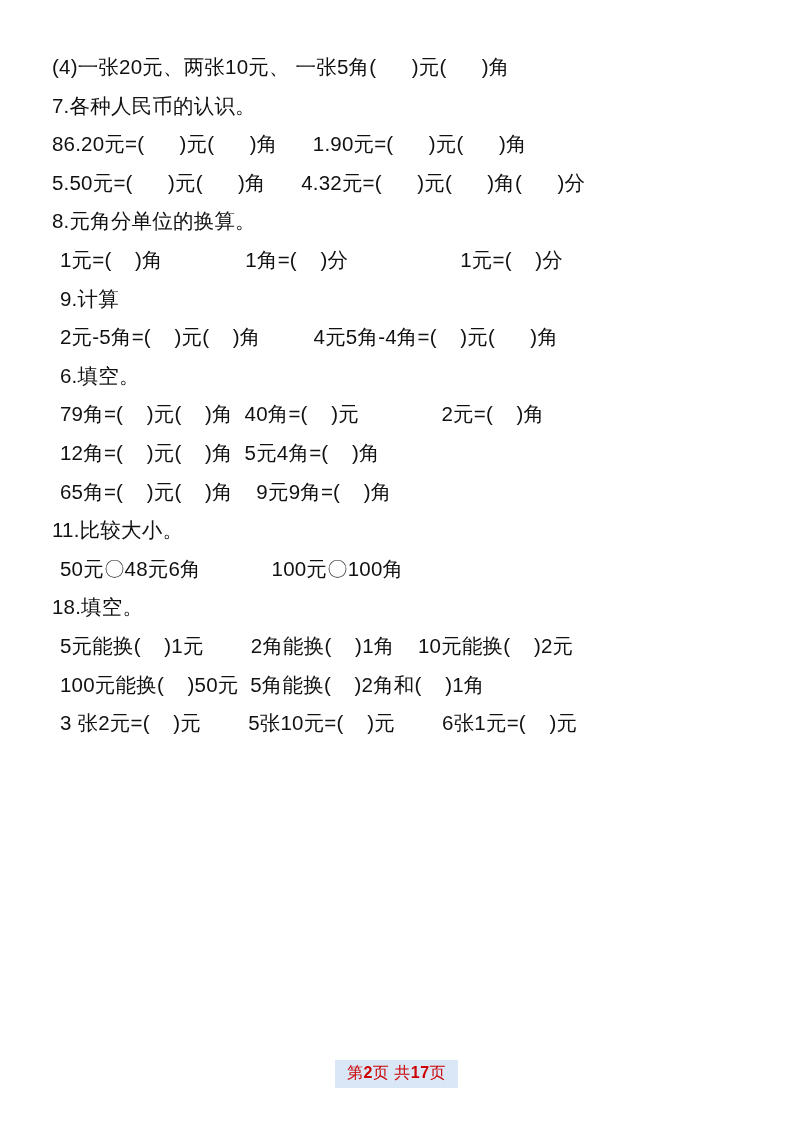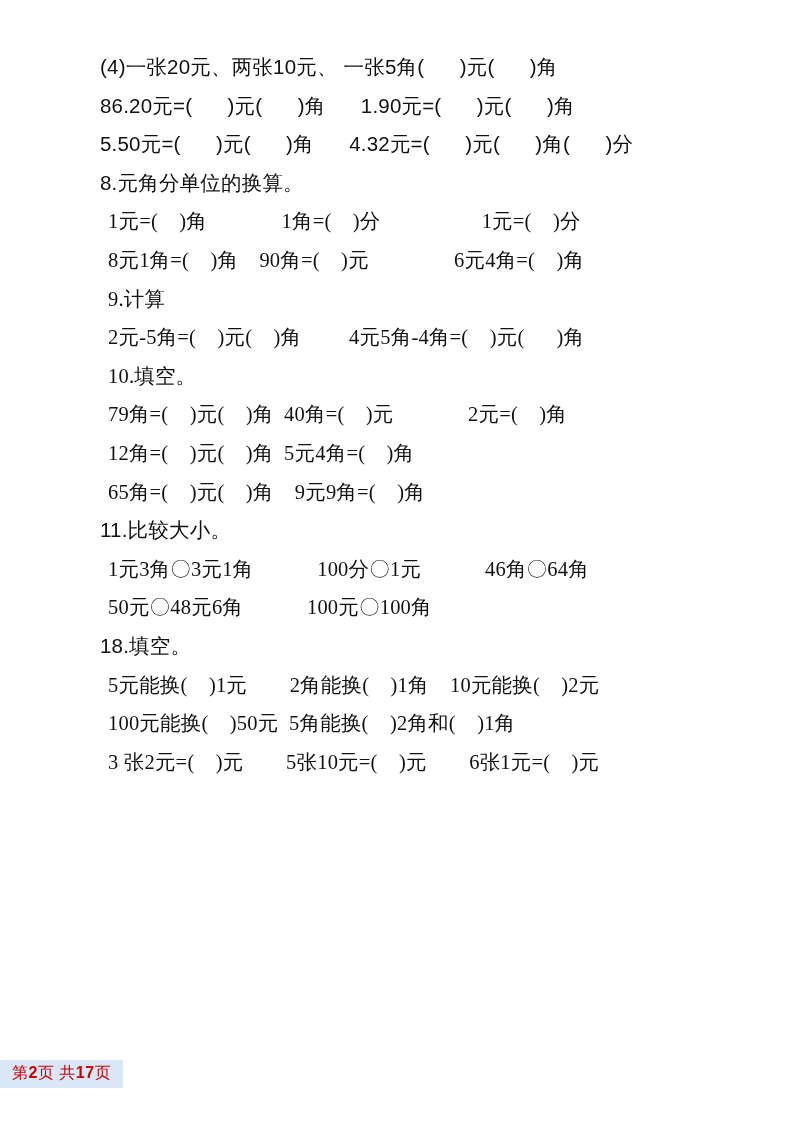--- a/index.html
+++ b/index.html
@@ -19,39 +19,37 @@
     position: absolute;
     left: 0;
     top: 0;
     width: 793px;
     height: 1122px;
     box-sizing: border-box;
     padding: 48px 52px 0 52px;
   }
   .lines {
     display: block;
-    margin-left: 48px;
   }
   .line {
     font-size: 20.5px;
     line-height: 38.6px;
     white-space: pre;
     letter-spacing: 0.2px;
     color: #111111;
   }
   .line.indent {
     padding-left: 8px;
-    font-family: Liberation Serif, serif;
   }
   .footer {
     position: absolute;
     left: 0;
     bottom: 34px;
     width: 793px;
-    text-align: left;
+    text-align: center;
   }
   .footer-badge {
     display: inline-block;
     background: #d9e7f7;
     padding: 3px 12px 4px 12px;
     font-size: 16px;
     letter-spacing: 0.5px;
     color: #cc0000;
     font-family: "Liberation Sans", sans-serif;
   }
@@ -62,33 +60,32 @@
   .footer-badge .lbl {
     color: #cc0000;
   }
 </style>
 </head>
 <body>
 
 <div class="page">
   <div class="lines">
     <div class="line">(4)一张20元、两张10元、 一张5角(      )元(      )角</div>
+    <div class="line">7.各种人民币的认识。</div>
     <div class="line">86.20元=(      )元(      )角      1.90元=(      )元(      )角</div>
     <div class="line">5.50元=(      )元(      )角      4.32元=(      )元(      )角(      )分</div>
     <div class="line">8.元角分单位的换算。</div>
     <div class="line indent">1元=(    )角              1角=(    )分                   1元=(    )分</div>
-    <div class="line indent">8元1角=(    )角    90角=(    )元                6元4角=(    )角</div>
     <div class="line indent">9.计算</div>
     <div class="line indent">2元-5角=(    )元(    )角         4元5角-4角=(    )元(      )角</div>
-    <div class="line indent">10.填空。</div>
+    <div class="line indent">6.填空。</div>
     <div class="line indent">79角=(    )元(    )角  40角=(    )元              2元=(    )角</div>
     <div class="line indent">12角=(    )元(    )角  5元4角=(    )角</div>
     <div class="line indent">65角=(    )元(    )角    9元9角=(    )角</div>
     <div class="line">11.比较大小。</div>
-    <div class="line indent">1元3角〇3元1角            100分〇1元            46角〇64角</div>
     <div class="line indent">50元〇48元6角            100元〇100角</div>
     <div class="line">18.填空。</div>
     <div class="line indent">5元能换(    )1元        2角能换(    )1角    10元能换(    )2元</div>
     <div class="line indent">100元能换(    )50元  5角能换(    )2角和(    )1角</div>
     <div class="line indent">3 张2元=(    )元        5张10元=(    )元        6张1元=(    )元</div>
   </div>
 </div>
 
 <div class="footer">
   <span class="footer-badge"><span class="lbl">第</span><span class="num">2</span><span class="lbl">页 共</span><span class="num">17</span><span class="lbl">页</span></span>

